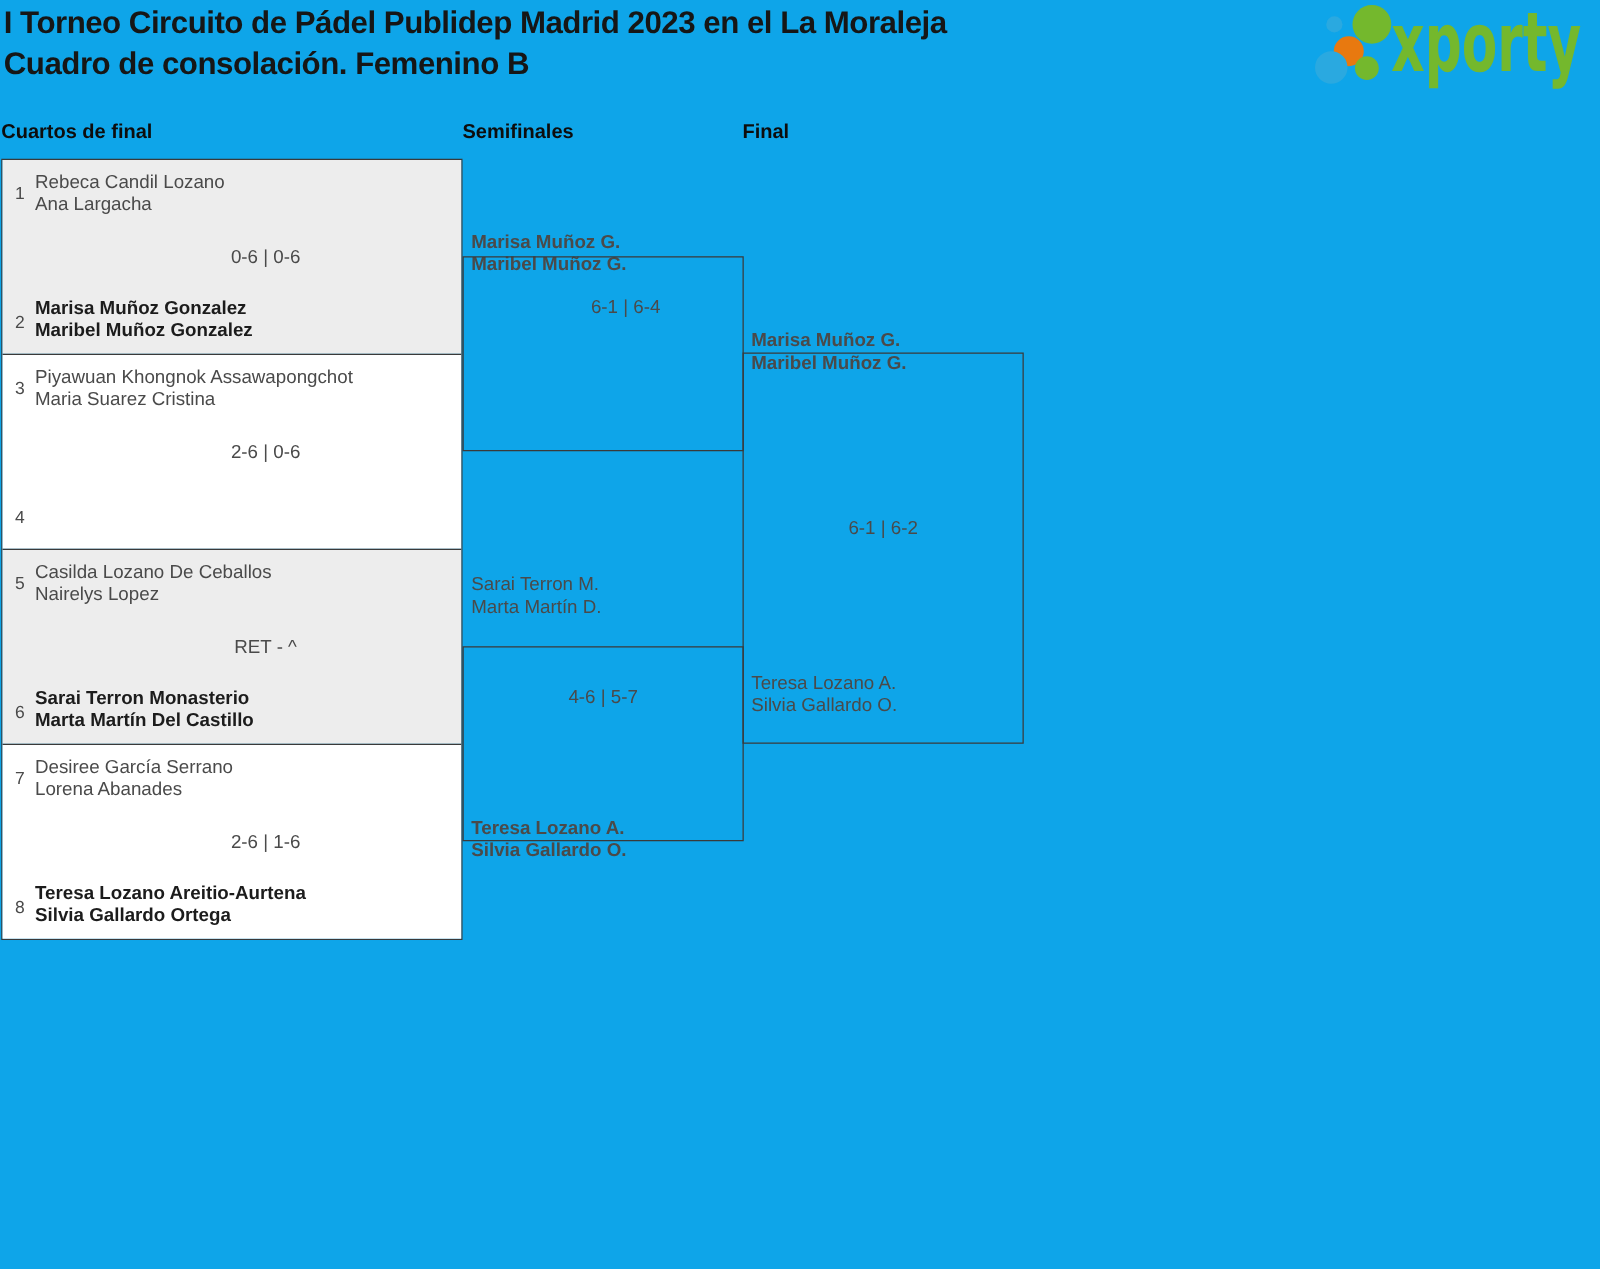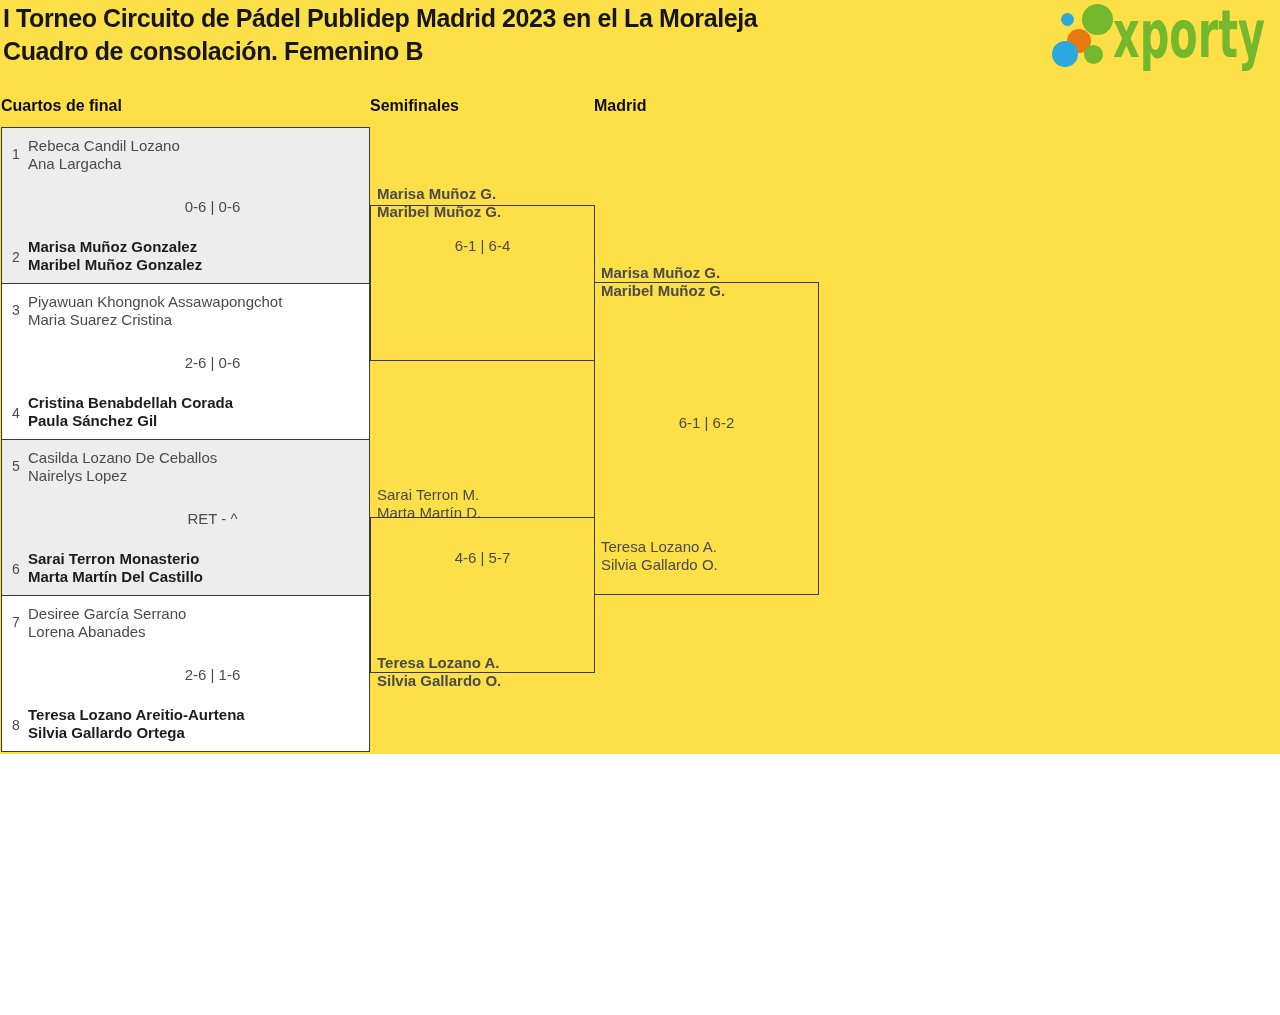--- a/index.html
+++ b/index.html
@@ -1,17 +1,17 @@
 <!DOCTYPE html>
 <html><head>
 <meta charset="utf-8">
 <style>
   html,body { margin:0; padding:0; background:#ffffff; }
   body { font-family:"Liberation Sans", sans-serif; }
-  .page { position:relative; width:1280px; height:754px; background:#fde047; overflow:hidden; }
+  .page { position:relative; width:1280px; height:1015px; background:#0ea5e9; overflow:hidden; }
 
   
   .title { position:absolute; left:3px; top:2px; font-size:25px; line-height:33px;
            font-weight:bold; letter-spacing:-0.4px; color:#161616; white-space:nowrap; }
 
   
   .logo { position:absolute; left:1048px; top:0; width:225px; height:82px; cursor:pointer; }
   .dot { position:absolute; border-radius:50%; }
   .dot-blue-sm  { left:13px;  top:13px; width:13px; height:13px; }
   .dot-green-lg { left:34px;  top:4px;  width:31px; height:31px; }
@@ -55,24 +55,24 @@
                background:transparent; }
   .sf1-box   { left:370px; top:205px; width:225px; height:156px; }
   .sf2-box   { left:370px; top:517px; width:225px; height:156px; }
   .final-box { left:594px; top:282px; width:225px; height:313px; }
 
   .pair-label { position:absolute; font-size:15px; line-height:18px; color:#4a4a4a;
                 white-space:nowrap; }
   .abs-score { position:absolute; text-align:center; font-size:15px; color:#4a4a4a; }
 
   .sf1-top    { left:377px; top:146px; }
-  .sf1-score  { left:370px; top:237px; width:225px; }
+  .sf1-score  { left:388px; top:237px; width:225px; }
   .sf1-bottom { left:377px; top:303px; }
 
-  .sf2-top    { left:377px; top:459px;margin-top:27px; }
+  .sf2-top    { left:377px; top:459px; }
   .sf2-score  { left:370px; top:549px; width:225px; }
   .sf2-bottom { left:377px; top:615px; }
 
   .final-top    { left:601px; top:225px; }
   .final-score  { left:594px; top:414px; width:225px; }
   .final-bottom { left:601px; top:538px; }
 </style>
 </head>
 <body>
 
@@ -87,21 +87,21 @@
     <span class="dot dot-orange" style="background: rgb(232, 121, 15);"></span>
     <span class="dot dot-blue-lg" style="background: rgb(42, 169, 224);"></span>
     <span class="dot dot-green-sm" style="background: rgb(116, 184, 45);"></span>
     <svg class="wordmark" width="170" height="82" viewBox="0 0 170 82">
       <text x="1" y="57" textLength="152" lengthAdjust="spacingAndGlyphs" style="fill: rgb(116, 184, 45);">xporty</text>
     </svg>
   </div>
 
   <div class="round-header rh-qf">Cuartos de final</div>
   <div class="round-header rh-sf">Semifinales</div>
-  <div class="round-header rh-f">Madrid</div>
+  <div class="round-header rh-f">Final</div>
 
   <div class="qf-column">
 
     <div class="qf-match alt">
       <div class="seed seed-top">1</div>
       <div class="team team-top">
         <div>Rebeca Candil Lozano</div>
         <div>Ana Largacha</div>
       </div>
       <div class="score">0-6 | 0-6</div>
@@ -113,24 +113,20 @@
     </div>
 
     <div class="qf-match">
       <div class="seed seed-top">3</div>
       <div class="team team-top">
         <div>Piyawuan Khongnok Assawapongchot</div>
         <div>Maria Suarez Cristina</div>
       </div>
       <div class="score">2-6 | 0-6</div>
       <div class="seed seed-bottom">4</div>
-      <div class="team team-bottom winner">
-        <div>Cristina Benabdellah Corada</div>
-        <div>Paula Sánchez Gil</div>
-      </div>
     </div>
 
     <div class="qf-match alt">
       <div class="seed seed-top">5</div>
       <div class="team team-top">
         <div>Casilda Lozano De Ceballos</div>
         <div>Nairelys Lopez</div>
       </div>
       <div class="score">RET - ^</div>
       <div class="seed seed-bottom">6</div>

